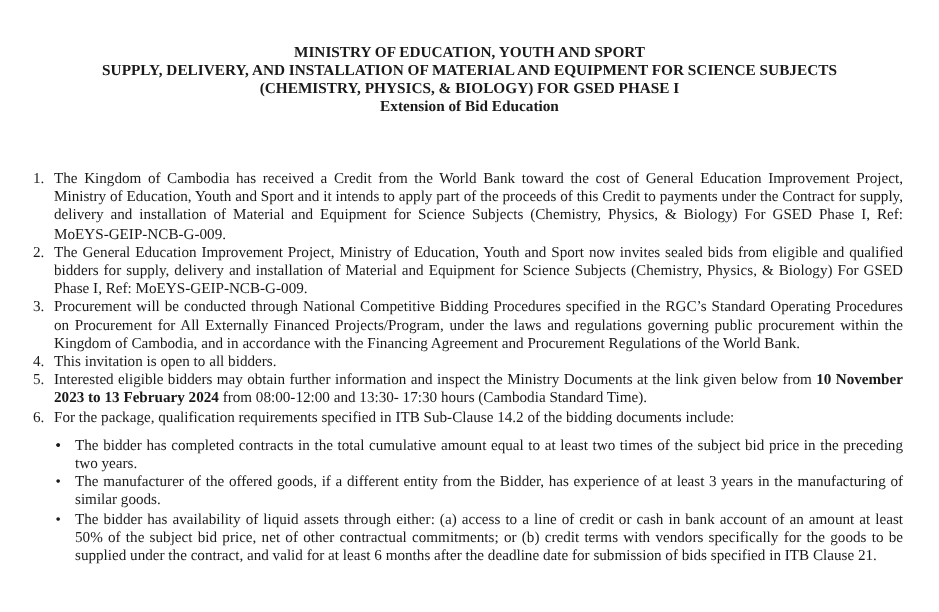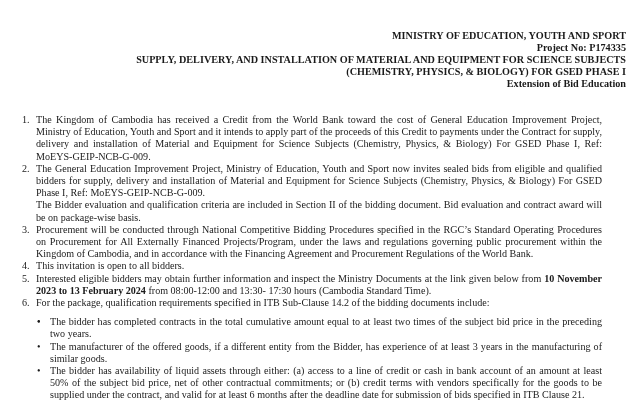--- a/index.html
+++ b/index.html
@@ -1,52 +1,50 @@
 <!DOCTYPE html>
 <html><head>
 <meta charset="utf-8">
 <style>
   html, body { margin:0; padding:0; background:#ffffff; }
   body { width:626px; height:408px; overflow:hidden; position:relative;
          font-family:"Liberation Serif","DejaVu Serif",serif; color:#1a1a1a; }
   .page { position:absolute; left:0; top:0; width:626px; }
-  .header { position:absolute; left:0; top:30px; width:626px; text-align:right;
+  .header { position:absolute; left:0; top:30px; width:626px; text-align:center;
             font-size:10.2px; line-height:11.9px; }
   .header div { white-space:nowrap; }
   .b { font-weight:bold; }
   .body { position:absolute; left:0; top:114px; width:626px;
           font-size:10.1px; line-height:12.2px; }
   .item { position:relative; padding-left:36px; width:566px; text-align:justify; text-align-last:left; }
   .num { position:absolute; left:22px; top:0; }
   .para { display:block; }
   .bullets { margin-top:7px; }
   .bullet { position:relative; padding-left:50px; width:552px; text-align:justify; text-align-last:left; }
   .dot { position:absolute; left:37px; top:0; }
 </style>
 </head>
 <body>
 
 <div class="page">
   <div class="header">
     <div class="b">MINISTRY OF EDUCATION, YOUTH AND SPORT</div>
-    <div class="b">Project No: P174335</div>
     <div class="b">SUPPLY, DELIVERY, AND INSTALLATION OF MATERIAL AND EQUIPMENT FOR SCIENCE SUBJECTS</div>
     <div class="b">(CHEMISTRY, PHYSICS, &amp; BIOLOGY) FOR GSED PHASE I</div>
     <div class="b">Extension of Bid Education</div>
   </div>
 
   <div class="body">
     <div class="item">
       <span class="num">1.</span>
       <span class="para">The Kingdom of Cambodia has received a Credit from the World Bank toward the cost of General Education Improvement Project, Ministry of Education, Youth and Sport and it intends to apply part of the proceeds of this Credit to payments under the Contract for supply, delivery and installation of Material and Equipment for Science Subjects (Chemistry, Physics, &amp; Biology) For GSED Phase I, Ref: MoEYS-GEIP-NCB-G-009.</span>
     </div>
     <div class="item">
       <span class="num">2.</span>
       <span class="para">The General Education Improvement Project, Ministry of Education, Youth and Sport now invites sealed bids from eligible and qualified bidders for supply, delivery and installation of Material and Equipment for Science Subjects (Chemistry, Physics, &amp; Biology) For GSED Phase I, Ref: MoEYS-GEIP-NCB-G-009.</span>
-      <span class="para">The Bidder evaluation and qualification criteria are included in Section II of the bidding document. Bid evaluation and contract award will be on package-wise basis.</span>
     </div>
     <div class="item">
       <span class="num">3.</span>
       <span class="para">Procurement will be conducted through National Competitive Bidding Procedures specified in the RGC’s Standard Operating Procedures on Procurement for All Externally Financed Projects/Program, under the laws and regulations governing public procurement within the Kingdom of Cambodia, and in accordance with the Financing Agreement and Procurement Regulations of the World Bank.</span>
     </div>
     <div class="item">
       <span class="num">4.</span>
       <span class="para">This invitation is open to all bidders.</span>
     </div>
     <div class="item">

